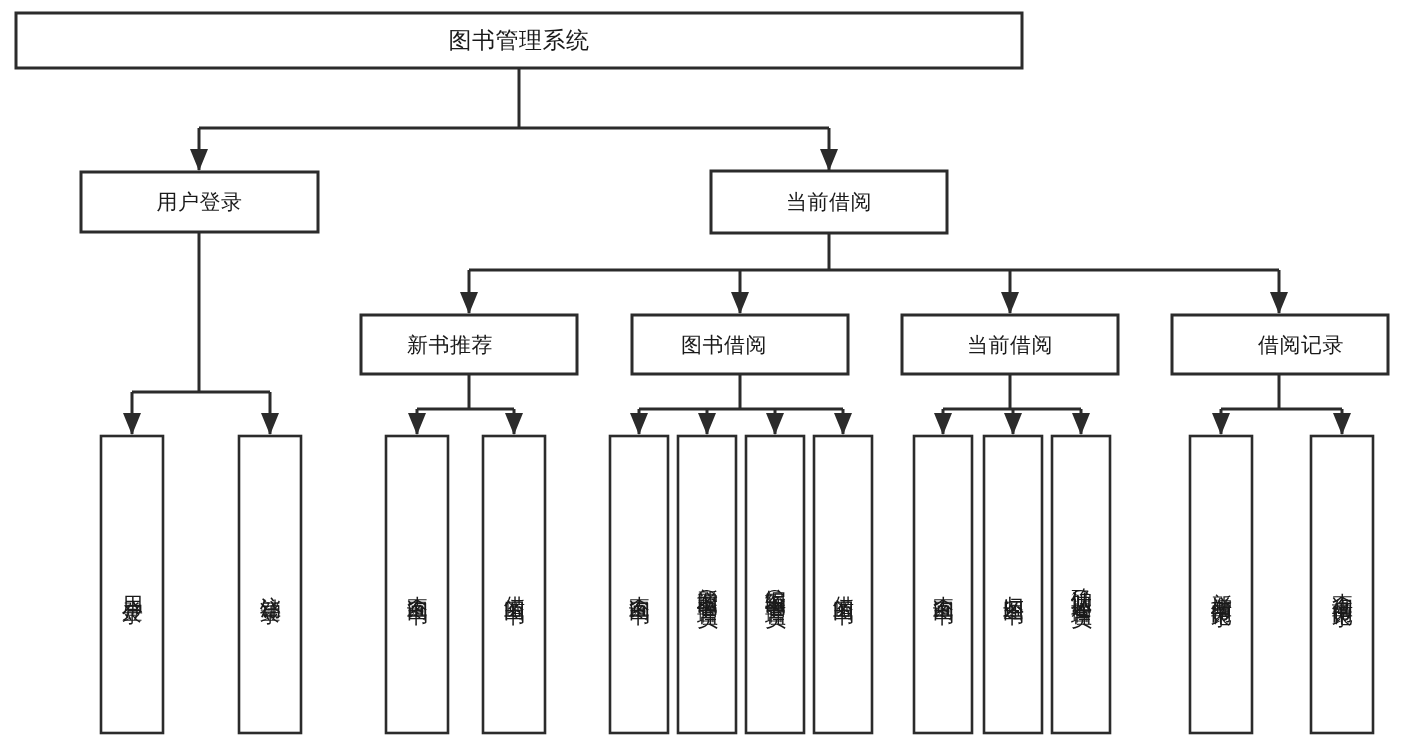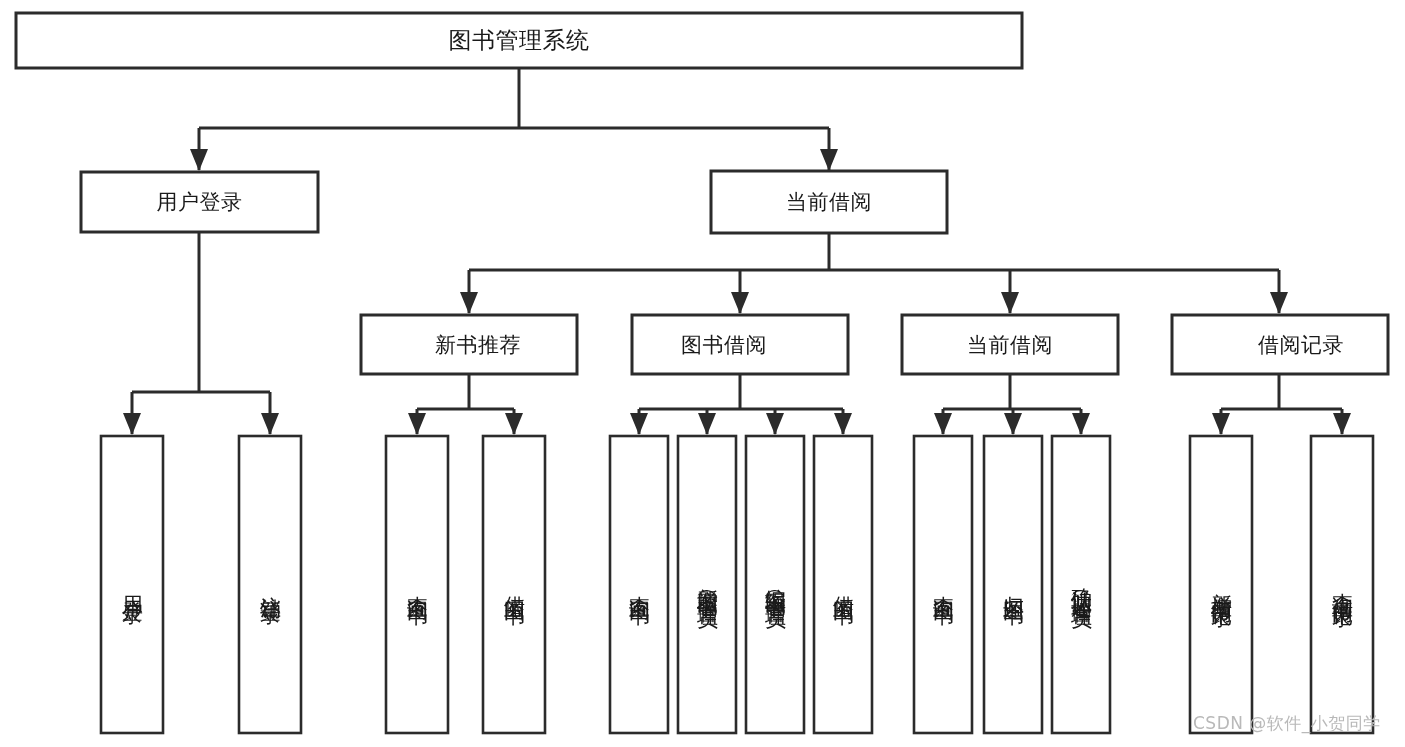--- a/index.html
+++ b/index.html
@@ -165,34 +165,33 @@
         <rect x="1052" y="436" width="58" height="297" class="node-box-thin"></rect>
         <rect x="1190" y="436" width="62" height="297" class="node-box-thin"></rect>
         <rect x="1311" y="436" width="62" height="297" class="node-box-thin"></rect>
       </g>
   </svg>
 
   <div id="labels-layer">
       <div class="h-label big" style="left: 16px; top: 13px; width: 1006px; height: 55px;">图书管理系统</div>
       <div class="h-label" style="left: 81px; top: 172px; width: 237px; height: 60px;">用户登录</div>
       <div class="h-label" style="left: 711px; top: 171px; width: 236px; height: 62px;">当前借阅</div>
-      <div class="h-label" style="left: 370px; top: 315px; width: 216px; height: 59px;">新书推荐</div>
+      <div class="h-label" style="left: 342px; top: 315px; width: 216px; height: 59px;">新书推荐</div>
       <div class="h-label" style="left: 632px; top: 315px; width: 184px; height: 59px;">图书借阅</div>
       <div class="h-label" style="left: 902px; top: 315px; width: 216px; height: 59px;">当前借阅</div>
       <div class="h-label" style="left: 1172px; top: 315px; width: 216px; height: 59px; padding-left: 21px;">借阅记录</div>
       <div class="v-label" style="left: 101px; top: 436px; width: 62px; height: 297px;">用户登录</div>
       <div class="v-label" style="left: 239px; top: 436px; width: 62px; height: 297px;">注销登录</div>
       <div class="v-label" style="left: 386px; top: 436px; width: 62px; height: 297px;">查询图书</div>
       <div class="v-label" style="left: 483px; top: 436px; width: 62px; height: 297px;">借阅图书</div>
       <div class="v-label" style="left: 610px; top: 436px; width: 58px; height: 297px;">查询图书</div>
       <div class="v-label" style="left: 678px; top: 436px; width: 58px; height: 297px;">新增图书（管理员）</div>
       <div class="v-label" style="left: 746px; top: 436px; width: 58px; height: 297px;">编辑图书（管理员）</div>
       <div class="v-label" style="left: 814px; top: 436px; width: 58px; height: 297px;">借阅图书</div>
       <div class="v-label" style="left: 914px; top: 436px; width: 58px; height: 297px;">查询图书</div>
       <div class="v-label" style="left: 984px; top: 436px; width: 58px; height: 297px;">归还图书</div>
       <div class="v-label" style="left: 1052px; top: 436px; width: 58px; height: 297px;">确认归还（管理员）</div>
       <div class="v-label" style="left: 1190px; top: 436px; width: 62px; height: 297px;">新增借阅记录</div>
       <div class="v-label" style="left: 1311px; top: 436px; width: 62px; height: 297px;">查询借阅记录</div>
     </div>
 
-  <div class="watermark">CSDN @软件_小贺同学</div>
 
 </div>
 
 </body></html>

